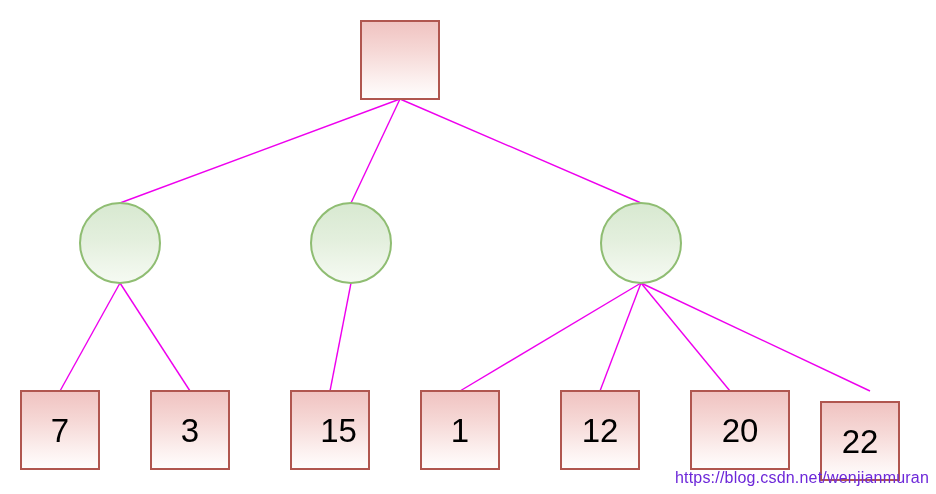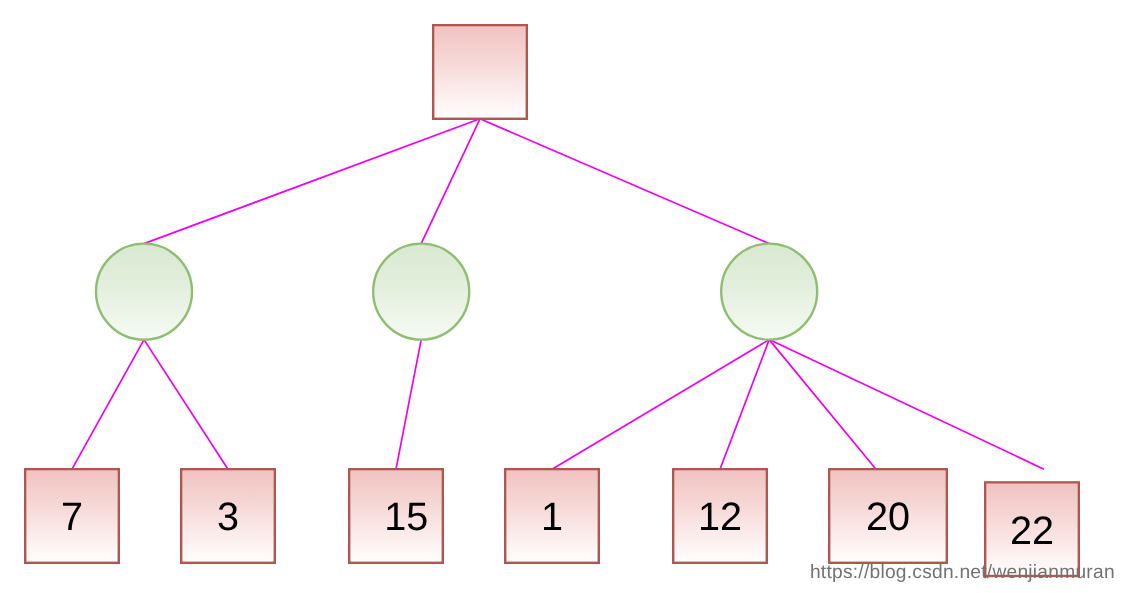--- a/index.html
+++ b/index.html
@@ -40,21 +40,21 @@
   .circle {
     border: 2px solid #8fbd72;
     border-radius: 50%;
     background: linear-gradient(180deg, #d8e9d1 0%, #e3efdd 45%, #eff6eb 80%, #f5faf2 100%);
   }
   .watermark {
     position: absolute;
     right: 7px;
     bottom: 7px;
     font-size: 16px;
-    color: #737373;
+    color: #6d28d9;
     letter-spacing: 0.2px;
   }
 </style>
 </head>
 <body>
 
 <div class="canvas">
   <svg id="edges" width="936" height="494" viewBox="0 0 936 494">
       <line x1="400" y1="99" x2="120" y2="203" stroke="#ee00ee" stroke-width="1.4"></line>
       <line x1="400" y1="99" x2="351" y2="203" stroke="#ee00ee" stroke-width="1.4"></line>

